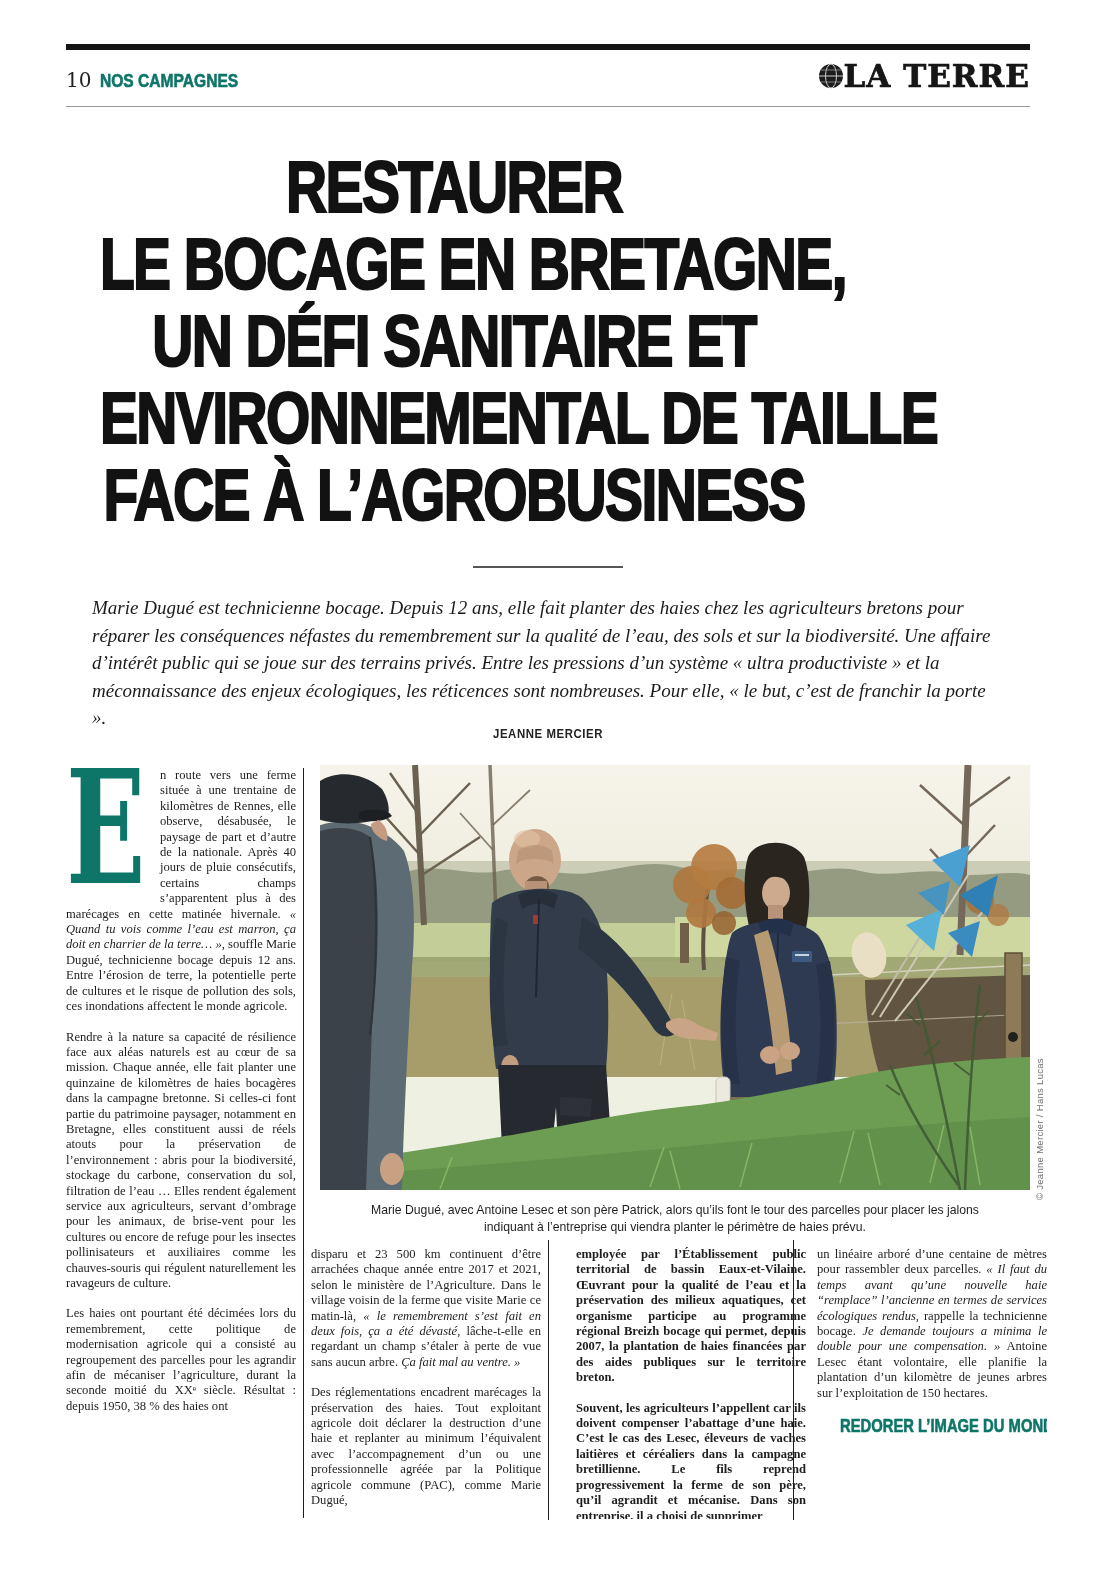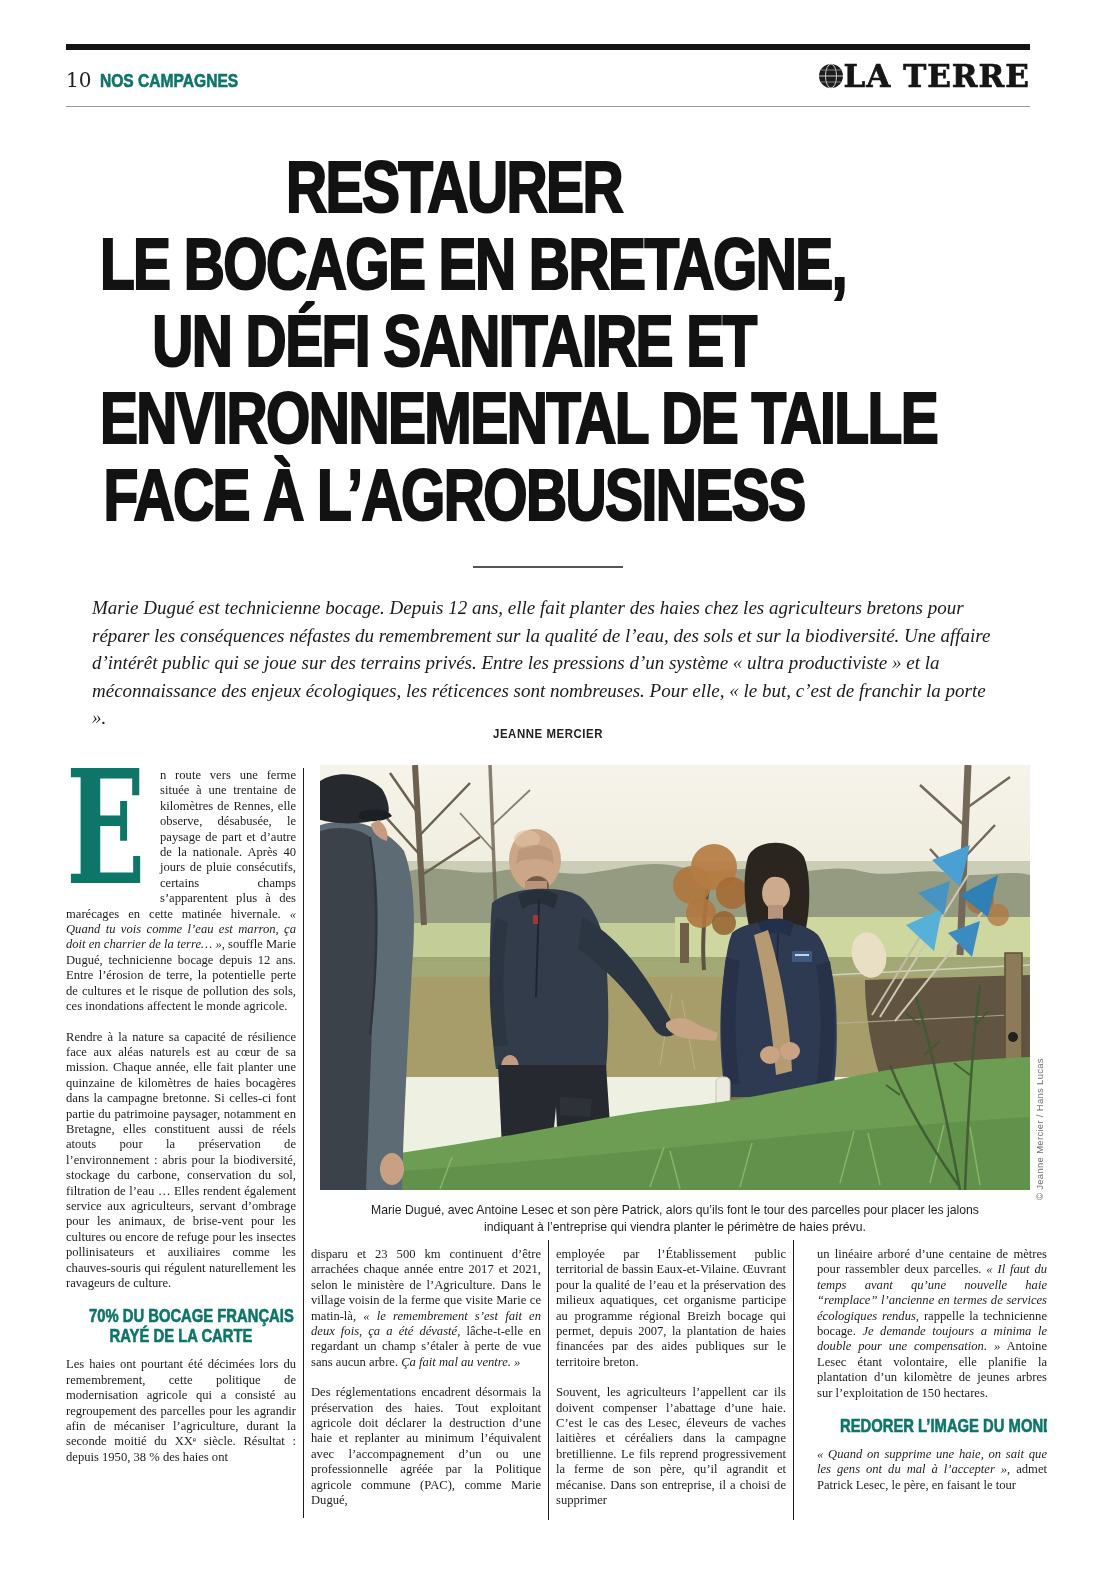--- a/index.html
+++ b/index.html
@@ -28,21 +28,21 @@
 
   .standfirst{left:92px;width:912px;top:594px;font-style:italic;font-size:19px;line-height:27.5px;
        color:#1b1b1b;}
   .byline{left:0;width:1096px;top:727px;text-align:center;font-family:"Liberation Sans",sans-serif;
        font-weight:bold;font-size:12px;letter-spacing:.6px;color:#222;transform:scaleX(.95);}
 
   
   .col{top:768px;width:230px;font-size:12.6px;line-height:15.4px;text-align:justify;overflow:hidden;}
   #col1{left:66px;height:756px;}
   #col2{left:311px;top:1247px;height:272px;}
-  #col3{left:556px;top:1247px;height:272px;}
+  #col3{left:576px;top:1247px;height:272px;font-weight:bold;}
   #col4{left:801px;top:1247px;height:272px;margin-left:16px;}
   .col p{margin:0 0 15px 0;}
   .it{font-style:italic;}
   .vrule{width:1px;background:#1c1c1c;}
   #vrule1{left:303px;top:768px;height:750px;}
   #vrule2{left:548px;top:1240px;height:280px;}
   #vrule3{left:793px;top:1240px;height:280px;}
 
   .dropcap{float:left;width:86px;height:122px;margin:3px 8px 0 0;color:#0e7569;overflow:visible;}
   .dropcap span{display:block;font-family:"DejaVu Serif",serif;font-weight:bold;font-size:158px;
@@ -240,36 +240,31 @@
 
 <div class="abs vrule" id="vrule1"></div>
 <div class="abs vrule" id="vrule2"></div>
 <div class="abs vrule" id="vrule3"></div>
 
 <div class="abs col" id="col1">
   <p><span class="dropcap">
         <span>E</span>
       </span><span><span>n route vers une ferme située à une trentaine de kilomètres de Rennes, elle observe, désabusée, le paysage de part et d’autre de la nationale. Après 40 jours de pluie consécutifs, certains champs s’apparentent plus à des marécages en cette matinée hivernale. </span><span class="it">« Quand tu vois comme l’eau est marron, ça doit en charrier de la terre… »</span><span>, souffle Marie Dugué, technicienne bocage depuis 12 ans. Entre l’érosion de terre, la potentielle perte de cultures et le risque de pollution des sols, ces inondations affectent le monde agricole.</span></span></p>
   <p>Rendre à la nature sa capacité de résilience face aux aléas naturels est au cœur de sa mission. Chaque année, elle fait planter une quinzaine de kilomètres de haies bocagères dans la campagne bretonne. Si celles-ci font partie du patrimoine paysager, notamment en Bretagne, elles constituent aussi de réels atouts pour la préservation de l’environnement : abris pour la biodiversité, stockage du carbone, conservation du sol, filtration de l’eau … Elles rendent également service aux agriculteurs, servant d’ombrage pour les animaux, de brise-vent pour les cultures ou encore de refuge pour les insectes pollinisateurs et auxiliaires comme les chauves-souris qui régulent naturellement les ravageurs de culture.</p>
-  <div class="subhead">
-    <div class="shl">70% DU BOCAGE FRANÇAIS</div>
-    <div class="shl">RAYÉ DE LA CARTE</div>
-  </div>
   <p>Les haies ont pourtant été décimées lors du remembrement, cette politique de modernisation agricole qui a consisté au regroupement des parcelles pour les agrandir afin de mécaniser l’agriculture, durant la seconde moitié du XXᵉ siècle. Résultat : depuis 1950, 38 % des haies ont</p>
 </div>
 
 <div class="abs col" id="col2">
   <p><span>disparu et 23 500 km continuent d’être arrachées chaque année entre 2017 et 2021, selon le ministère de l’Agriculture. Dans le village voisin de la ferme que visite Marie ce matin-là, </span><span class="it">« le remembrement s’est fait en deux fois, ça a été dévasté,</span><span> lâche-t-elle en regardant un champ s’étaler à perte de vue sans aucun arbre. </span><span class="it">Ça fait mal au ventre. »</span></p>
-  <p>Des réglementations encadrent désormais la préservation des haies. Tout exploitant agricole doit déclarer la destruction d’une haie et replanter au minimum l’équivalent avec l’accompagnement d’un ou une professionnelle agréée par la Politique agricole commune (PAC), comme Marie Dugué,</p>
+  <p>Des réglementations encadrent marécages la préservation des haies. Tout exploitant agricole doit déclarer la destruction d’une haie et replanter au minimum l’équivalent avec l’accompagnement d’un ou une professionnelle agréée par la Politique agricole commune (PAC), comme Marie Dugué,</p>
 </div>
 
 <div class="abs col" id="col3">
   <p>employée par l’Établissement public territorial de bassin Eaux-et-Vilaine. Œuvrant pour la qualité de l’eau et la préservation des milieux aquatiques, cet organisme participe au programme régional Breizh bocage qui permet, depuis 2007, la plantation de haies financées par des aides publiques sur le territoire breton.</p>
   <p>Souvent, les agriculteurs l’appellent car ils doivent compenser l’abattage d’une haie. C’est le cas des Lesec, éleveurs de vaches laitières et céréaliers dans la campagne bretillienne. Le fils reprend progressivement la ferme de son père, qu’il agrandit et mécanise. Dans son entreprise, il a choisi de supprimer</p>
 </div>
 
 <div class="abs col" id="col4">
   <p><span>un linéaire arboré d’une centaine de mètres pour rassembler deux parcelles. </span><span class="it">« Il faut du temps avant qu’une nouvelle haie “remplace” l’ancienne en termes de services écologiques rendus,</span><span> rappelle la technicienne bocage. </span><span class="it">Je demande toujours a minima le double pour une compensation. »</span><span> Antoine Lesec étant volontaire, elle planifie la plantation d’un kilomètre de jeunes arbres sur l’exploitation de 150 hectares.</span></p>
   <div class="subhead">
     <div class="shl">REDORER L’IMAGE DU MONDE AGRICOLE</div>
   </div>
-  <p><span class="it">« Quand on supprime une haie, on sait que les gens ont du mal à l’accepter »</span><span>, admet Patrick Lesec, le père, en faisant le tour</span></p>
 </div>
 
 </body></html>

